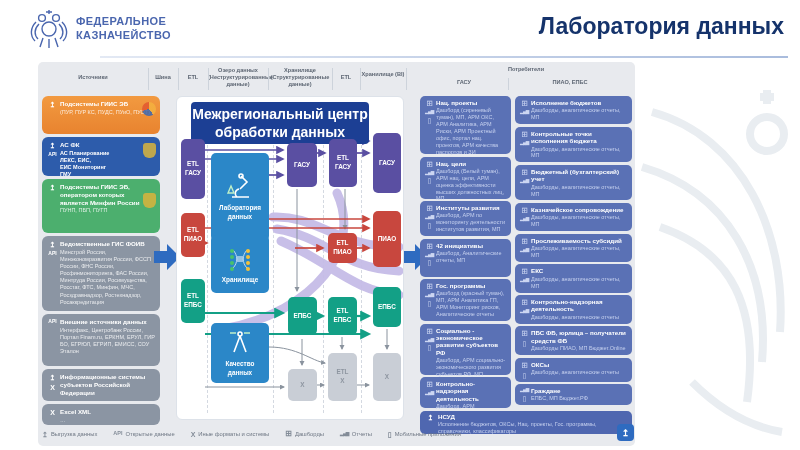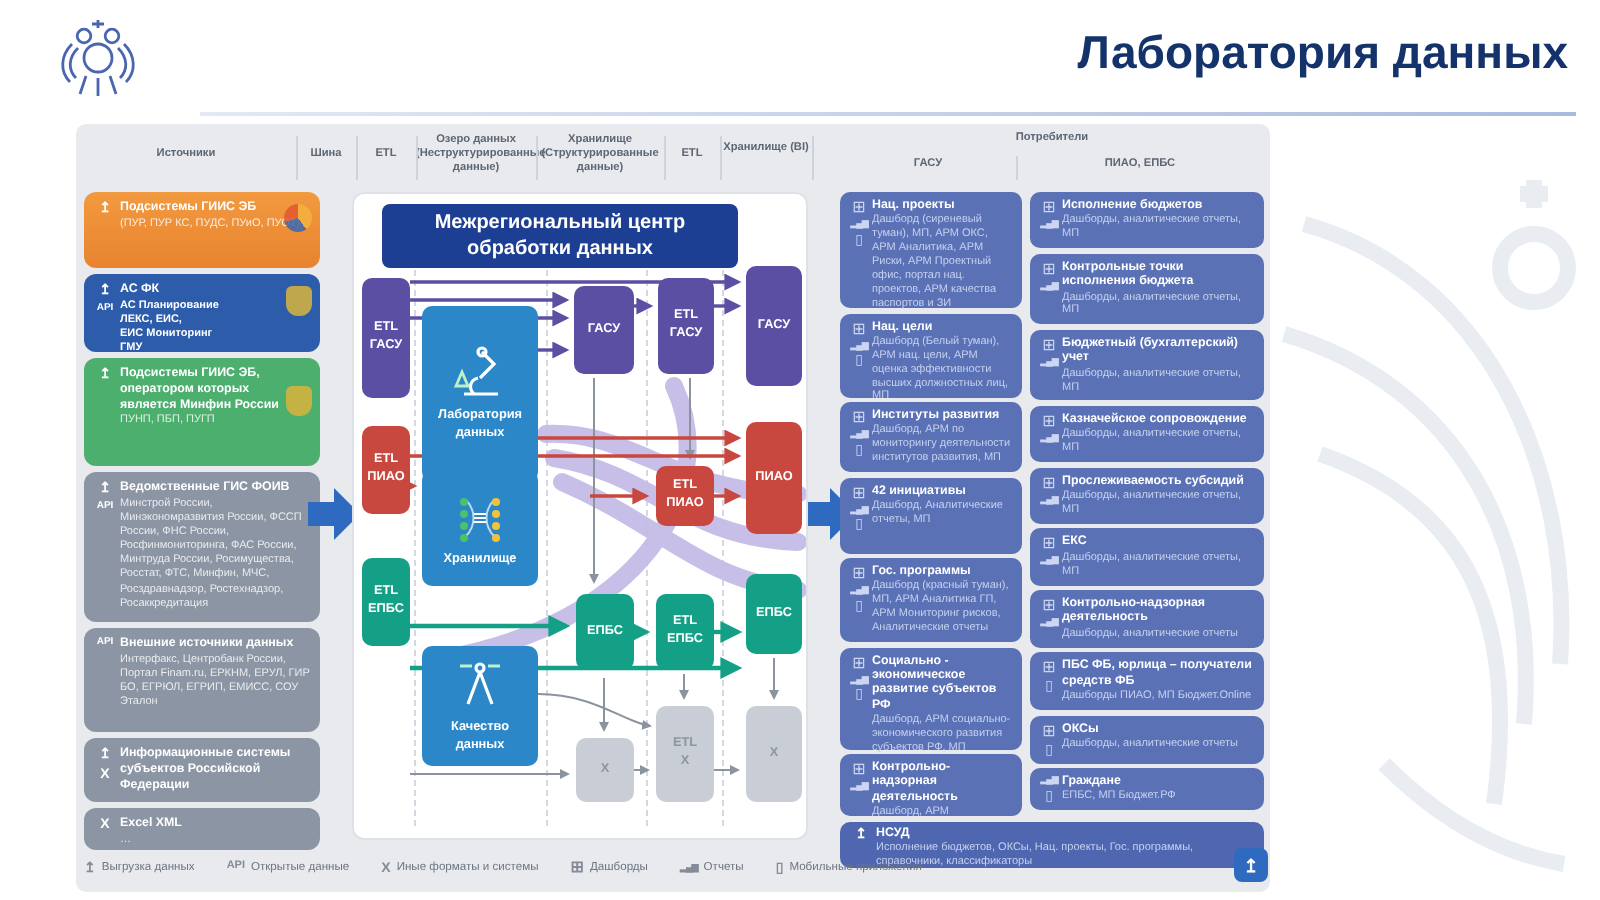--- a/index.html
+++ b/index.html
@@ -20,21 +20,21 @@
   .sic{font-size:7px;font-weight:bold;color:#fff;line-height:1;}
   .sic.api{font-size:5px;}
   .src-title{font-size:6.2px;font-weight:bold;line-height:1.25;}
   .src-body{font-size:5.5px;line-height:1.3;color:rgba(255,255,255,.82);margin-top:1px;white-space:pre-line;}
   .emblem{position:absolute;right:4px;top:6px;width:13px;height:15px;background:#d9b43c;border-radius:3px 3px 6px 6px;opacity:.85;}
   .emblem.circle{width:14px;height:14px;border-radius:50%;background:conic-gradient(#f4b13f 0 40%,#3a66b0 40% 70%,#e2572f 70% 100%);}
   
   .bigarrow{position:absolute;width:26px;height:30px;}
   
   .panel{position:absolute;left:176px;top:96px;width:228px;height:324px;background:#fff;border:1px solid #dde2e9;border-radius:6px;box-sizing:border-box;}
-  .ptitle{position:absolute;left:14px;top:5px;width:178px;background:#1c3f94;color:#fff;font-weight:bold;font-size:10px;text-align:center;border-radius:4px;padding:3px 0;line-height:1.3;}
+  .ptitle{position:absolute;left:14px;top:5px;width:178px;background:#1c3f94;color:#fff;font-weight:bold;font-size:14px;text-align:center;border-radius:4px;padding:3px 0;line-height:1.3;}
   .vdash{position:absolute;top:38px;height:278px;width:0;border-left:1px dashed #d4d9e1;}
   .nb{position:absolute;border-radius:5px;color:#fff;font-weight:bold;display:flex;align-items:center;justify-content:center;
       text-align:center;font-size:6.4px;white-space:pre-line;line-height:1.35;}
   .purple{background:#5a4fa2;}.red{background:#c8473e;}.teal{background:#13a086;}
   .blue{background:#2b87c8;flex-direction:column;gap:2px;}
   .grayb{background:#c9ced6;color:#8d95a0;}
   .bicon{width:30px;height:30px;}
   
   .ccol{position:absolute;top:96px;display:flex;flex-direction:column;gap:2.5px;overflow:hidden;}
   .card{display:flex;background:#5a71b5;border-radius:5px;padding:3px 4px 3px 3px;color:#fff;flex:0 0 auto;box-sizing:border-box;}
@@ -64,20 +64,22 @@
     <g fill="none" stroke="#4a66ae" stroke-width="1.4">
       <circle cx="23" cy="23" r="7"></circle>
       <circle cx="16" cy="12" r="3.4"></circle>
         <circle cx="30" cy="12" r="3.4"></circle>
       <path d="M23 8 v-4 M20 6 h6"></path>
       <path d="M10 16 C4 22 4 30 9 35 M13 18 C8 23 8 29 12 33"></path>
       <path d="M36 16 C42 22 42 30 37 35 M33 18 C38 23 38 29 34 33"></path>
       <path d="M17 32 L14 41 M23 33 L23 42 M29 32 L32 41"></path>
     </g>
   </svg>
+  <div class="org-name" style="white-space:pre-line;">ФЕДЕРАЛЬНОЕ
+КАЗНАЧЕЙСТВО</div>
   <div class="page-title">Лаборатория данных</div>
   <div class="hrule"></div>
 
   <svg style="position:absolute;left:632px;top:82px" width="168" height="366" viewBox="0 0 168 366">
     <g fill="none" stroke="#e9edf1" stroke-width="8">
       <path d="M20 30 C110 55 155 150 148 250"></path>
       <path d="M10 85 C95 110 138 185 130 280"></path>
       <path d="M28 145 C100 170 128 225 115 320"></path>
       <circle cx="135" cy="52" r="17"></circle>
       <path d="M135 22 v-14 M128 15 h14"></path>

